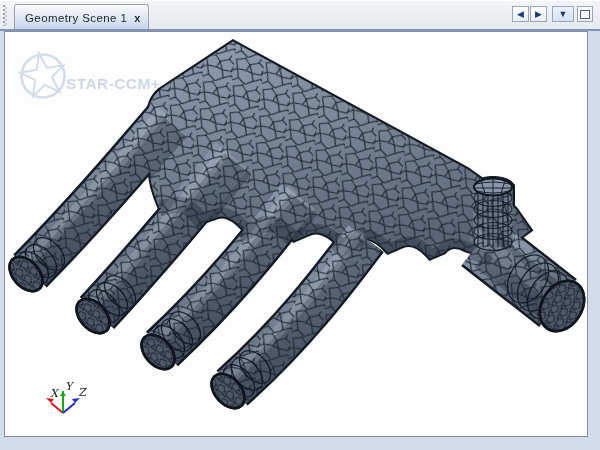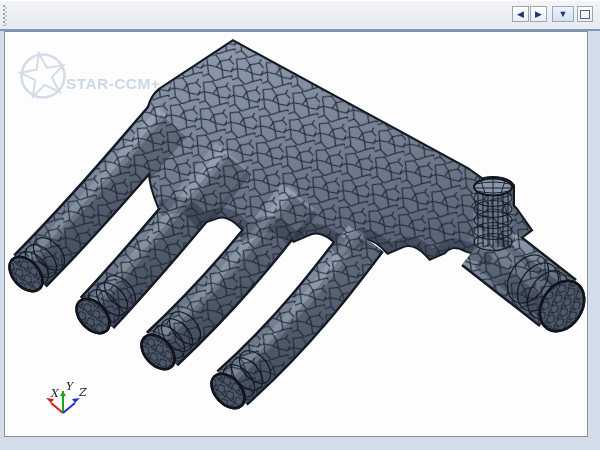--- a/index.html
+++ b/index.html
@@ -35,20 +35,24 @@
     background:#fcfdfc;border:1px solid #878f98;box-sizing:border-box;}
   #scene-svg{position:absolute;left:0;top:0;}
 </style>
 </head>
 <body>
 
 <div id="frame">
 
   <div id="tabbar">
     <div id="grip"></div>
+    <div id="tab">
+      <span class="label">Geometry Scene 1</span>
+      <span class="close">x</span>
+    </div>
     <div class="winbtn" id="btn-left">
       <span class="arrow">◀</span>
     </div>
     <div class="winbtn" id="btn-right">
       <span class="arrow">▶</span>
     </div>
     <div class="winbtn" id="btn-list">
       <span class="arrow">▼</span>
     </div>
     <div class="winbtn" id="btn-max">

